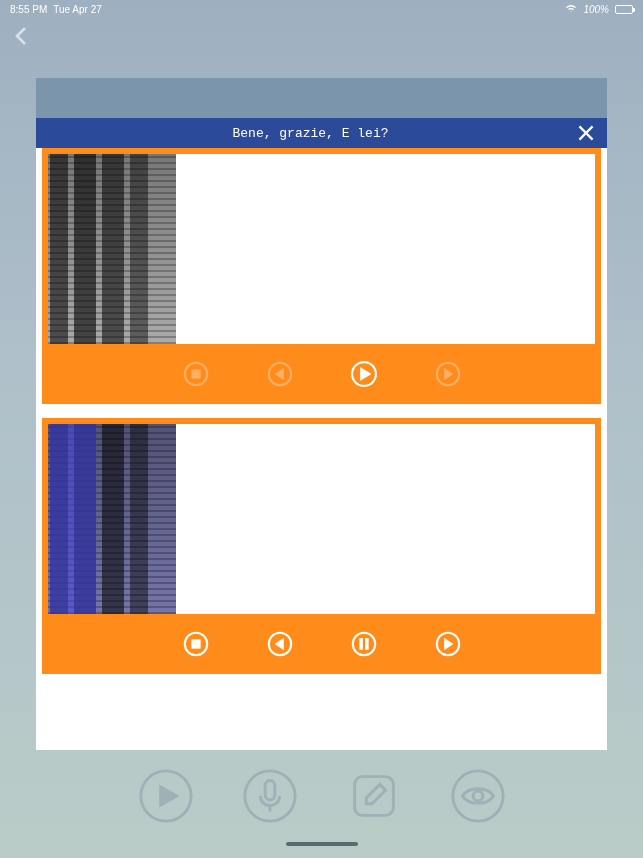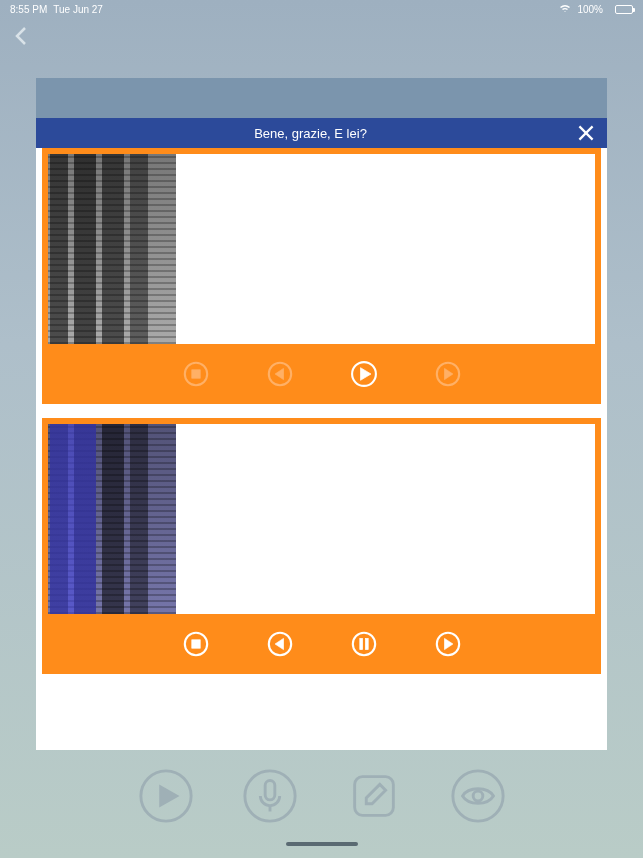--- a/index.html
+++ b/index.html
@@ -7,42 +7,42 @@
   .screen {
     width: 643px; height: 858px;
     background: linear-gradient(180deg, #9eb0c0 0%, #aebfca 40%, #b9ccc7 100%);
     position: relative;
   }
   .status-bar {
     height: 18px; display: flex; align-items: center; justify-content: space-between;
     padding: 0 10px; font-size: 10px; color: #fff; font-weight: 500;
   }
   .status-left, .status-right { display: flex; align-items: flex-end; gap: 6px; }
-  .battery { display: inline-flex; align-items: center; gap: 12px; }
+  .battery { display: inline-flex; align-items: center; gap: 6px; font-style: italic; }
   .battery-body { width: 18px; height: 9px; border: 1px solid #fff; border-radius: 2px; position: relative; }
   .battery-body::after { content:""; position:absolute; right:-3px; top:2px; width:2px; height:4px; background:#fff; border-radius:0 1px 1px 0;}
   .battery-fill { background:#fff; height:100%; width:100%; border-radius:1px; }
   .wifi { width:12px; height:10px; }
   .back-btn { position:absolute; top:24px; left:10px; width:24px; height:24px; cursor:pointer; }
   .back-btn svg { stroke:#d9e2e8; stroke-width:2.5; fill:none; }
 
   .card-backdrop {
     position:absolute; left:36px; top:78px; width:571px; height:46px;
     background:#7b95ad; 
   }
 
   .modal {
     position:absolute; left:36px; top:118px; width:571px; height:632px;
     background:#fff;
   }
   .modal-header {
     height:30px; background:#2c4a9a; color:#fff; display:flex; align-items:center;
     padding:0 10px; font-size:13px;
   }
-  .modal-title { flex:1; text-align:center; }
+  .modal-title { flex:1; text-align:center;font-family:Liberation Mono, monospace; }
   .close-x { width:22px; height:22px; display:flex; align-items:center; justify-content:center; cursor:pointer; }
   .close-x svg { stroke:#fff; stroke-width:2; }
 
   .section-label { font-size:11px; color:#000; padding:6px 8px 2px 8px; background:#fff; }
   .panel {
     margin:0 6px; background:#ff8c1a; padding:6px 6px 0 6px;
   }
   .spectro-box {
     width:100%; height:190px; background:#fff; display:flex; align-items:stretch;
   }
@@ -110,21 +110,21 @@
   }
 </style>
 </head>
 <body>
 
 <div class="screen">
 
   <div class="status-bar">
     <div class="status-left">
       <span>8:55 PM</span>
-      <span>Tue Jun 27</span>
+      <span>Tue Apr 27</span>
     </div>
     <div class="status-right">
       <span>
         <svg class="wifi" viewBox="0 0 24 18">
             <path d="M12 17 L13.5 15.2 A3 3 0 0 0 10.5 15.2 Z M6 11 A10 10 0 0 1 18 11 L16 13 A7 7 0 0 0 8 13 Z M2 7 A16 16 0 0 1 22 7 L20 9 A13 13 0 0 0 4 9 Z" fill="#fff"></path>
           </svg>
       </span>
       <span class="battery">
         <span>100%</span>
         <span class="battery-body"><span class="battery-fill"></span></span>

